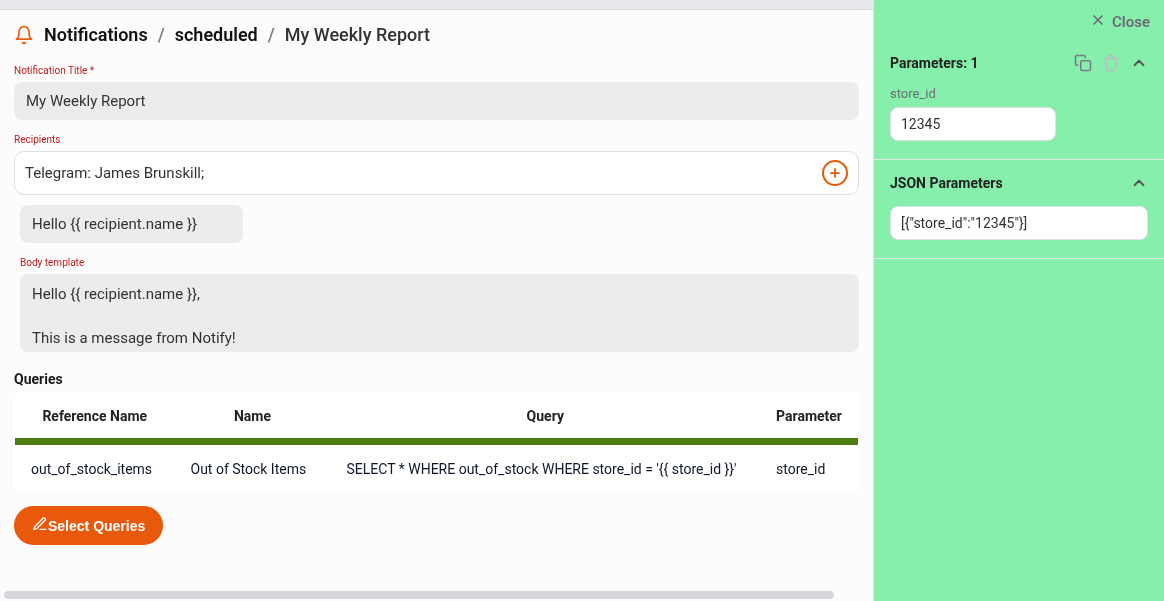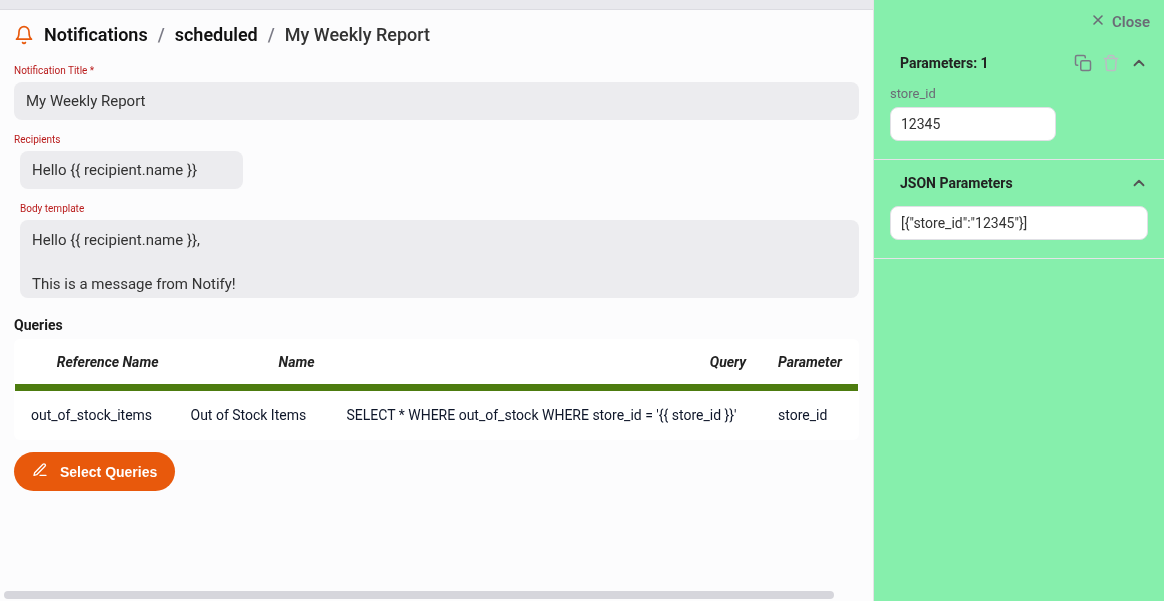--- a/index.html
+++ b/index.html
@@ -141,41 +141,40 @@
     width: 100%;
     border-collapse: collapse;
     background: #fff;
     border: 1px solid #e6e6ea;
     border-radius: 6px;
     overflow: hidden;
     font-size: 14px;
     margin-top: 6px;
   }
   .query-table th {
-    text-align: right;
+    text-align: center;
     font-weight: 700;
     padding: 14px 16px;
     border-bottom: 1px solid #e6e6ea;
     color: #222;
-    font-style: italic;
   }
   .query-table td {
     padding: 16px;
     border-top: 7px solid #4d7c0f;
     color: #0f172a;
     white-space: nowrap;
     overflow: hidden;
     text-overflow: ellipsis;
   }
 
   .select-queries-btn {
     margin-top: 12px;
     display: inline-flex;
     align-items: center;
-    gap: 12px;
+    gap: 0;
     background: #e8590c;
     color: #fff;
     border: none;
     padding: 10px 18px;
     font-size: 14px;
     font-weight: 600;
     border-radius: 999px;
     cursor: pointer;
   }
   .select-queries-btn svg { stroke: #fff; }
@@ -204,21 +203,20 @@
   .panel-section-header {
     display: flex;
     align-items: center;
     justify-content: space-between;
     margin-bottom: 14px;
   }
   .panel-title {
     font-size: 14px;
     font-weight: 700;
     color: #222;
-    margin-left: 10px;
   }
   .panel-icons {
     display: flex;
     align-items: center;
     gap: 10px;
     color: #7a7a85;
   }
   .panel-icons span, .chev-btn { cursor: pointer; display:inline-flex; }
   .param-label {
     font-size: 13px;
@@ -283,20 +281,30 @@
     </div>
 
     <div class="form-body">
 
       <div class="field-label">Notification Title *</div>
       <input class="text-input" value="My Weekly Report" style="">
 
       <div style="height:10px"></div>
 
       <div class="field-label">Recipients</div>
+      <div class="recipients-wrap">
+        <div class="recipients-box">
+          <span class="chip">Telegram: James Brunskill;</span>
+          <span class="add-recipient">
+            <svg width="14" height="14" viewBox="0 0 24 24" fill="none" stroke="#e8590c" stroke-width="3" stroke-linecap="round">
+                  <path d="M12 5v14M5 12h14"></path>
+                </svg>
+          </span>
+        </div>
+      </div>
 
       <div class="details-block">
         <input class="text-input subject-input" value="Hello {{ recipient.name }}" style="">
 
         <div style="height:10px"></div>
         <div class="field-label">Body template</div>
         <textarea class="textarea-input" id="body-ta" style="">Hello {{ recipient.name }},
 
 This is a message from Notify!</textarea>
       </div>

